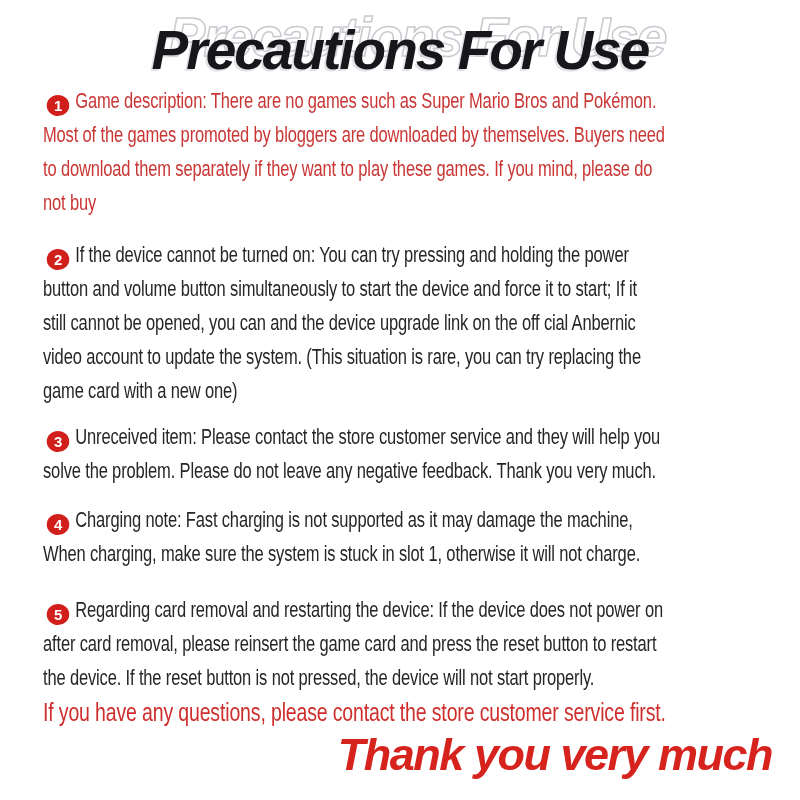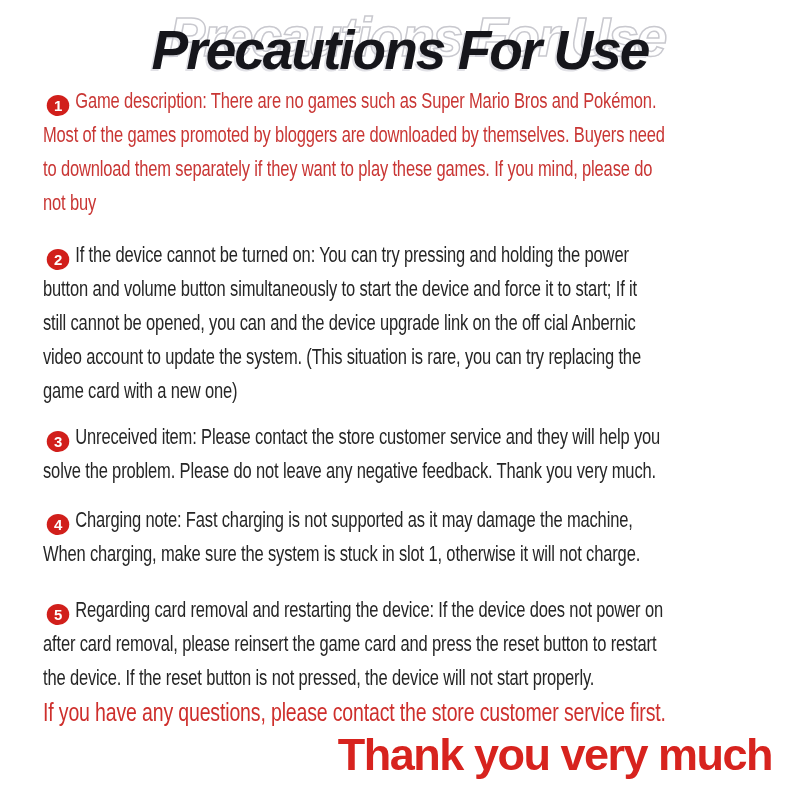--- a/index.html
+++ b/index.html
@@ -107,20 +107,21 @@
     letter-spacing: -0.2px;
     color: var(--footer-red, #ce2f2c);
     white-space: nowrap;
   }
 
   
   .thanks {
     position: absolute;
     top: 729px;
     right: 28px;
+    font-style: italic;
     font-weight: 700;
     font-size: 45px;
     letter-spacing: -1.5px;
     color: var(--thanks-red, #d7231e);
     white-space: nowrap;
   }
 </style>
 </head>
 <body>
 

